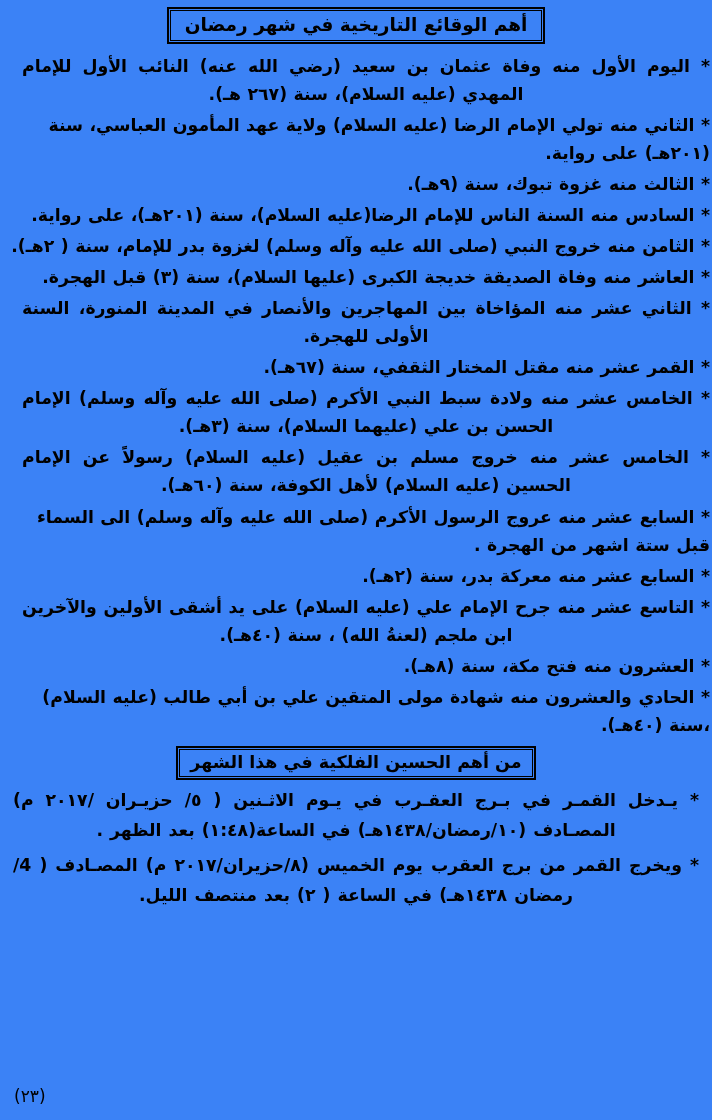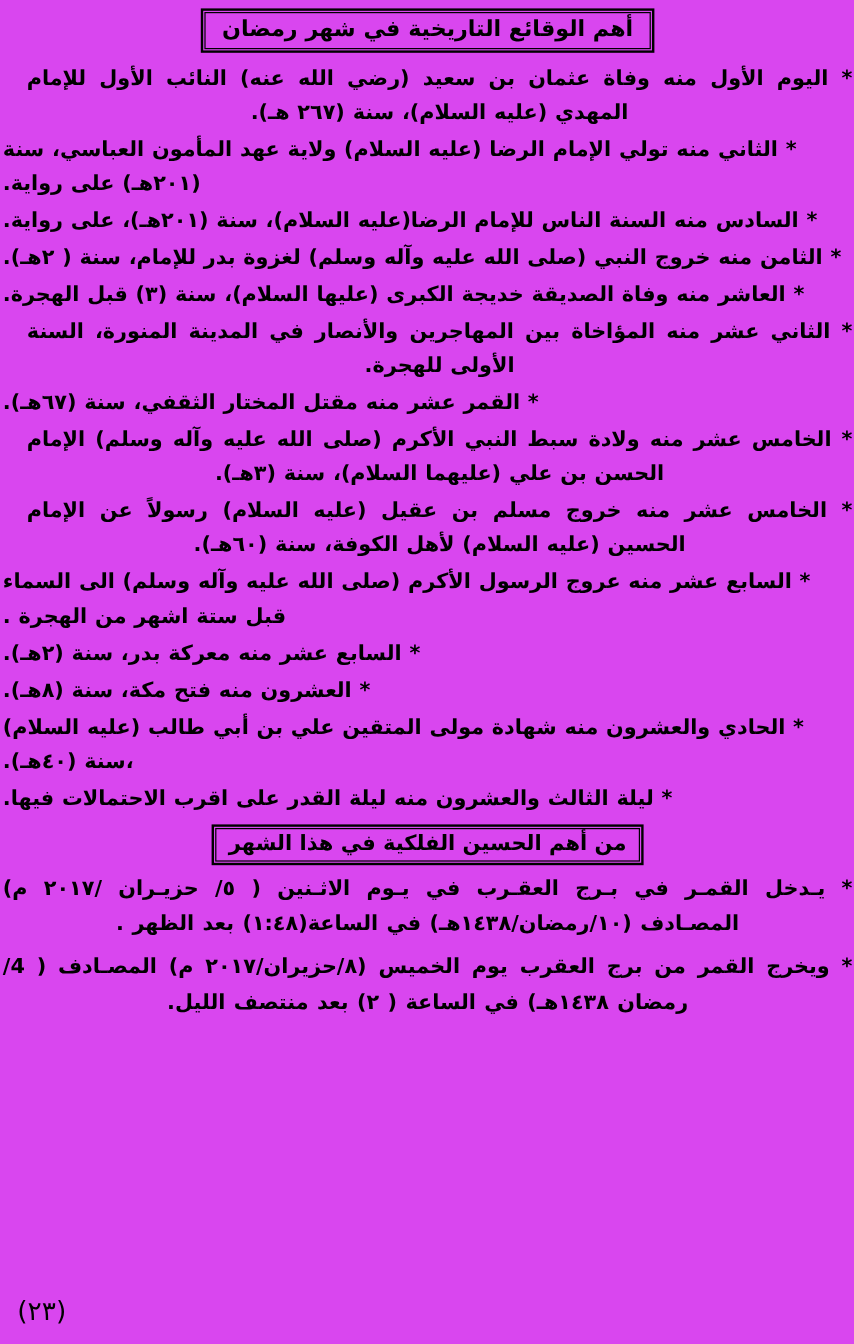--- a/index.html
+++ b/index.html
@@ -4,21 +4,21 @@
 <style>
   html, body {
     margin: 0;
     padding: 0;
     background: #ffffff;
   }
   .page {
     position: relative;
     width: 712px;
     height: 1120px;
-    background: #d946ef;
+    background: #3b82f6;
     overflow: hidden;
     font-family: "DejaVu Sans", "Liberation Sans", sans-serif;
     color: #000000;
     direction: rtl;
   }
 
   
   .heading-wrap {
     display: flex;
     justify-content: center;
@@ -59,79 +59,80 @@
   
   .events {
     margin: 8px 0 0 0;
     padding: 0;
     list-style: none;
   }
   .event {
     font-size: 17.3px;
     font-weight: bold;
     line-height: 1.62;
-    text-align: left;
+    text-align: right;
     padding: 0 2px;
     margin: 0 0 3px 0;
     word-spacing: 0.5px;
   }
   .event.justify {
     text-align: justify;
     text-align-last: center;
     padding-left: 22px;
   }
 
   
   .astro {
     font-size: 17.3px;
     font-weight: bold;
     line-height: 1.72;
     text-align: justify;
     text-align-last: center;
     margin: 0 0 6px 0;
-    padding: 0 2px;
+    padding: 0 13px;
     word-spacing: 1px;
   }
 
   
   .page-number {
     position: absolute;
     bottom: 14px;
     left: 14px;
-    font-size: 22px;
+    font-size: 17px;
     font-weight: normal;
     direction: ltr;
   }
 </style>
 </head>
 <body>
 
 <div class="page">
 
   <div class="heading-wrap" id="title-box-wrap">
     <div class="heading-box">
       <div class="heading-box-inner">أهم الوقائع التاريخية في شهر  رمضان</div>
     </div>
   </div>
 
   <ul class="events">
     <li class="event justify">* اليوم الأول منه وفاة عثمان بن سعيد (رضي الله عنه) النائب الأول للإمام المهدي (عليه السلام)، سنة (٢٦٧ هـ).</li>
     <li class="event">* الثاني منه تولي الإمام الرضا (عليه السلام) ولاية عهد المأمون العباسي، سنة (٢٠١هـ) على رواية.</li>
+    <li class="event">* الثالث منه غزوة تبوك، سنة (٩هـ).</li>
     <li class="event">* السادس منه السنة الناس للإمام الرضا(عليه السلام)، سنة (٢٠١هـ)، على رواية.</li>
     <li class="event">* الثامن منه خروج النبي (صلى الله عليه وآله وسلم) لغزوة بدر للإمام، سنة ( ٢هـ).</li>
     <li class="event">* العاشر منه وفاة الصديقة خديجة الكبرى (عليها السلام)، سنة (٣) قبل الهجرة.</li>
     <li class="event justify">* الثاني عشر منه المؤاخاة بين المهاجرين والأنصار في المدينة المنورة، السنة الأولى للهجرة.</li>
     <li class="event">* القمر عشر منه مقتل المختار الثقفي، سنة (٦٧هـ).</li>
     <li class="event justify">* الخامس عشر منه ولادة سبط النبي الأكرم (صلى الله عليه وآله وسلم) الإمام الحسن بن علي (عليهما السلام)، سنة (٣هـ).</li>
     <li class="event justify">* الخامس عشر منه خروج مسلم بن عقيل (عليه السلام) رسولاً عن الإمام الحسين (عليه السلام) لأهل الكوفة، سنة (٦٠هـ).</li>
     <li class="event">* السابع عشر منه عروج الرسول الأكرم (صلى الله عليه وآله وسلم) الى السماء قبل ستة اشهر من الهجرة .</li>
     <li class="event">* السابع عشر منه معركة بدر، سنة (٢هـ).</li>
+    <li class="event justify">* التاسع عشر منه جرح الإمام علي (عليه السلام) على يد أشقى الأولين والآخرين ابن ملجم (لعنةُ الله) ، سنة (٤٠هـ).</li>
     <li class="event">* العشرون منه فتح مكة، سنة (٨هـ).</li>
     <li class="event">* الحادي والعشرون منه شهادة مولى المتقين علي بن أبي طالب (عليه السلام) ،سنة (٤٠هـ).</li>
-    <li class="event">* ليلة الثالث والعشرون منه ليلة القدر على اقرب الاحتمالات فيها.</li>
   </ul>
 
   <div class="heading-wrap" id="astro-heading-wrap">
     <div class="heading-box">
       <div class="heading-box-inner">من أهم الحسين الفلكية في هذا الشهر</div>
     </div>
   </div>
 
   <div>
     <p class="astro">* يـدخل القمـر في بـرج العقـرب في يـوم الاثـنين ( ٥/ حزيـران /٢٠١٧ م) المصـادف (١٠/رمضان/١٤٣٨هـ) في الساعة(١:٤٨) بعد الظهر .</p>

